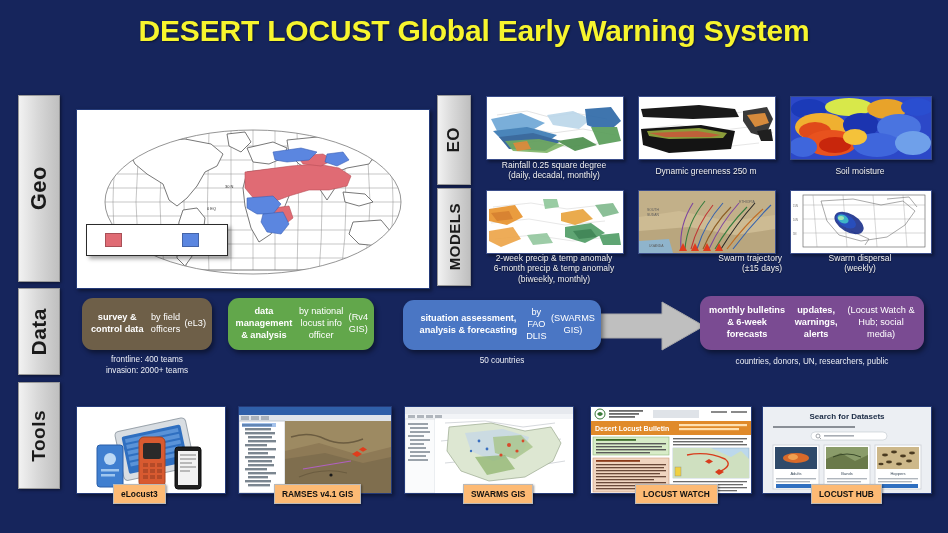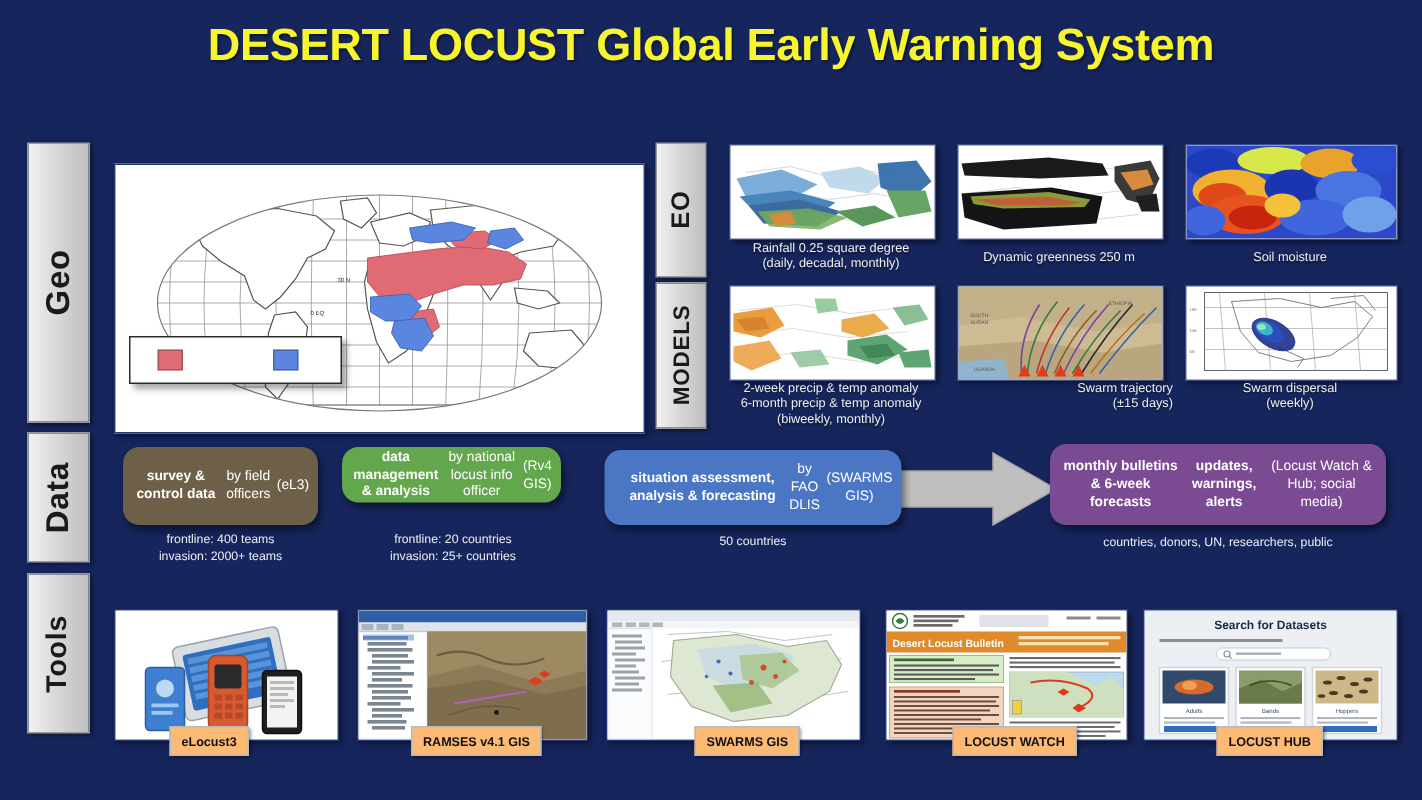--- a/index.html
+++ b/index.html
@@ -95,21 +95,21 @@
     color:#fff;text-align:center;
     box-shadow:2px 3px 5px rgba(0,0,0,.45);
     display:flex;flex-direction:row;align-items:center;justify-content:center;
     line-height:1.28;
     font-size:9.2px;
     padding:0 6px;
     box-sizing:border-box;
   }
   .dbox .l1{font-weight:bold;}
   #box-survey{left:82px;top:298px;width:130px;height:52px;background:#6e5f48;}
-  #box-mgmt{left:228px;top:298px;width:146px;height:37px;background:#62a74b;}
+  #box-mgmt{left:228px;top:298px;width:146px;height:52px;background:#62a74b;}
   #box-sit{left:403px;top:300px;width:198px;height:50px;background:#4a76c4;padding-left:12px;}
   #box-bull{left:700px;top:296px;width:224px;height:54px;background:#7a4b92;}
   .dnote{position:absolute;color:#eceef5;font-size:8.2px;text-align:center;line-height:1.32;}
   #note-survey{left:72px;top:355px;width:150px;}
   #note-mgmt{left:222px;top:355px;width:160px;}
   #note-sit{left:403px;top:356px;width:198px;}
   #note-bull{left:700px;top:357px;width:224px;}
 
   
   #tl-elocust{left:76px;top:392px;width:148px;height:86px;}
@@ -421,24 +421,20 @@
   <div class="dnote" id="note-survey">
     <div>frontline: 400 teams</div>
     <div>invasion: 2000+ teams</div>
   </div>
 
   <div class="dbox" id="box-mgmt">
     <div class="l1">data management &amp; analysis</div>
     <div>by national locust info officer</div>
     <div>(Rv4 GIS)</div>
   </div>
-  <div class="dnote" id="note-mgmt">
-    <div>frontline: 20 countries</div>
-    <div>invasion: 25+ countries</div>
-  </div>
 
   <div class="dbox" id="box-sit">
     <div class="l1">situation assessment, analysis &amp; forecasting</div>
     <div>by FAO DLIS</div>
     <div>(SWARMS GIS)</div>
   </div>
   <div class="dnote" id="note-sit">
     <div>50 countries</div>
   </div>
 

